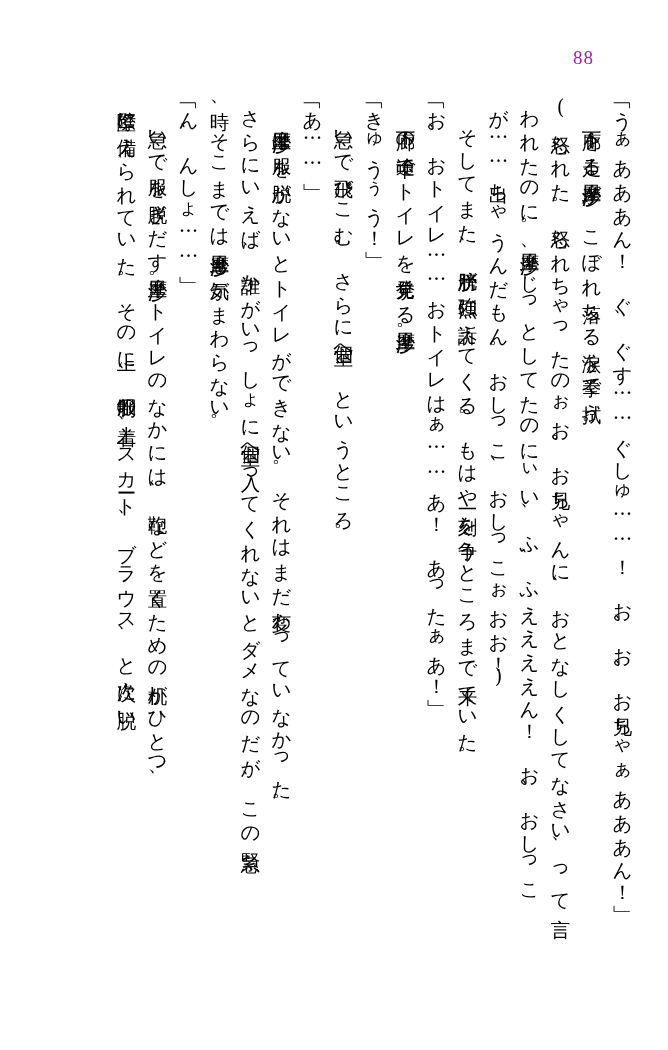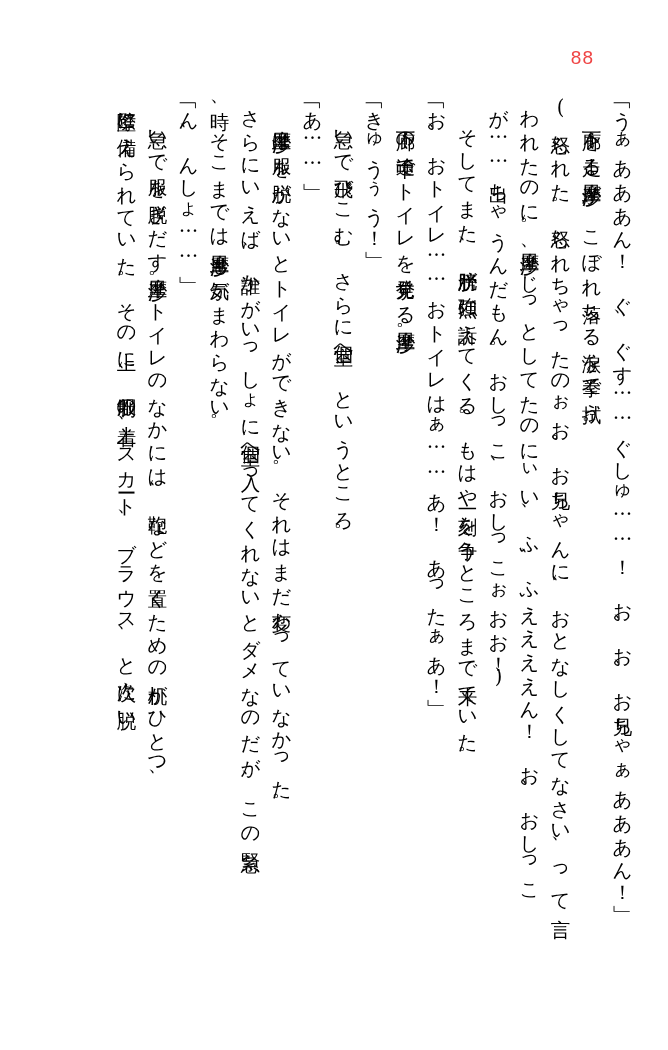--- a/index.html
+++ b/index.html
@@ -19,22 +19,22 @@
     position: absolute;
     inset: 0;
   }
   
   #page-number {
     position: absolute;
     top: 47px;
     right: 74px;
     font-size: 19px;
     letter-spacing: 1px;
-    font-family: Liberation Sans, sans-serif;
-    color: #ef4444;
+    font-family: Liberation Serif, serif;
+    color: #a21caf;
   }
   
   #body-text {
     position: absolute;
     top: 96px;
     left: 36px;
     right: 36px;
     height: 930px;
     display: flex;
     flex-direction: row-reverse;

